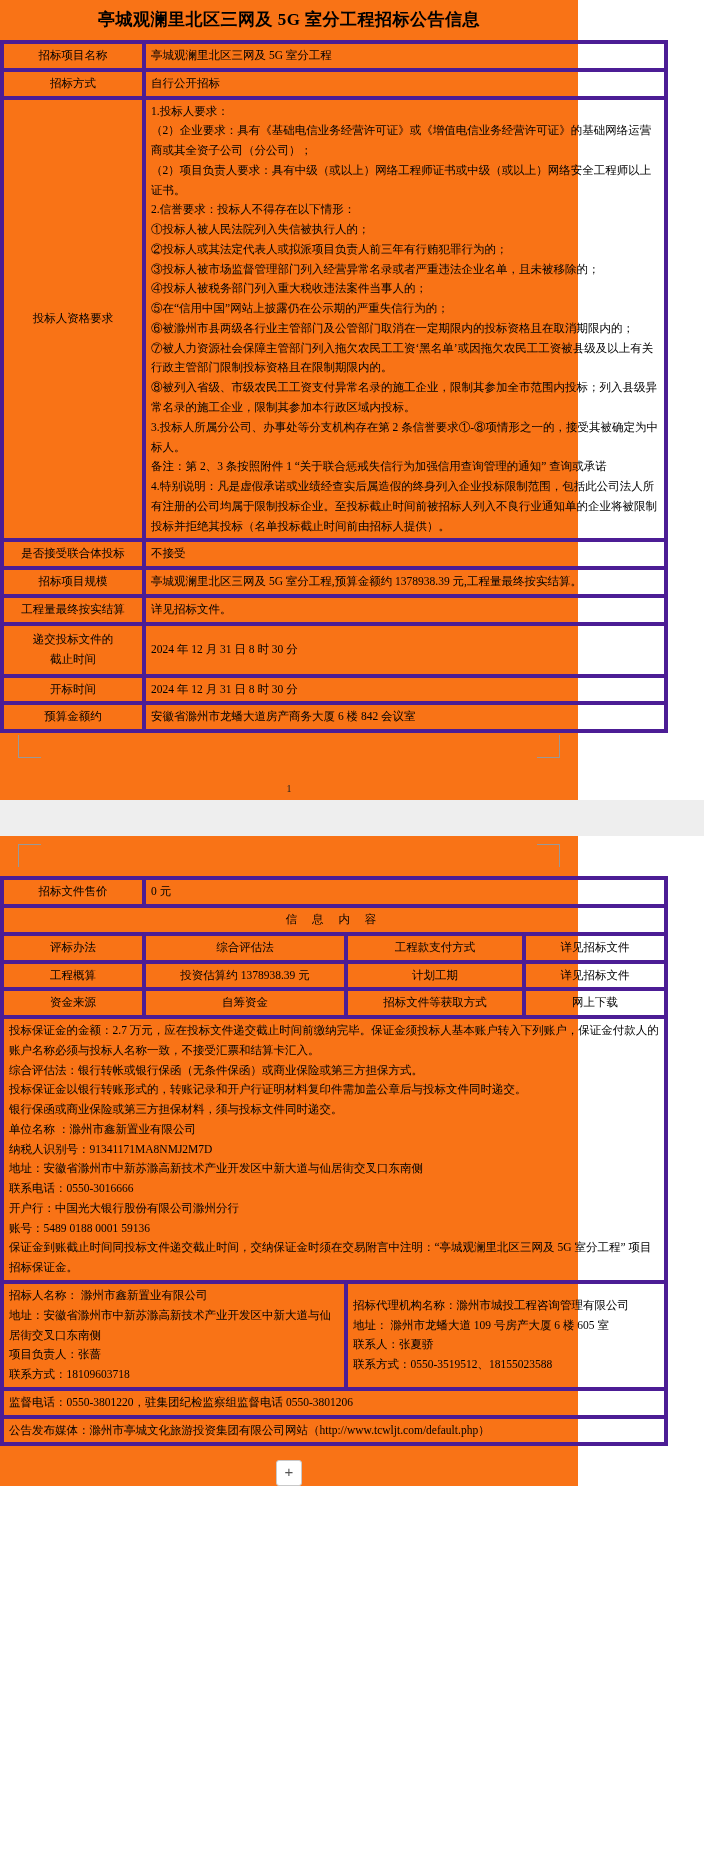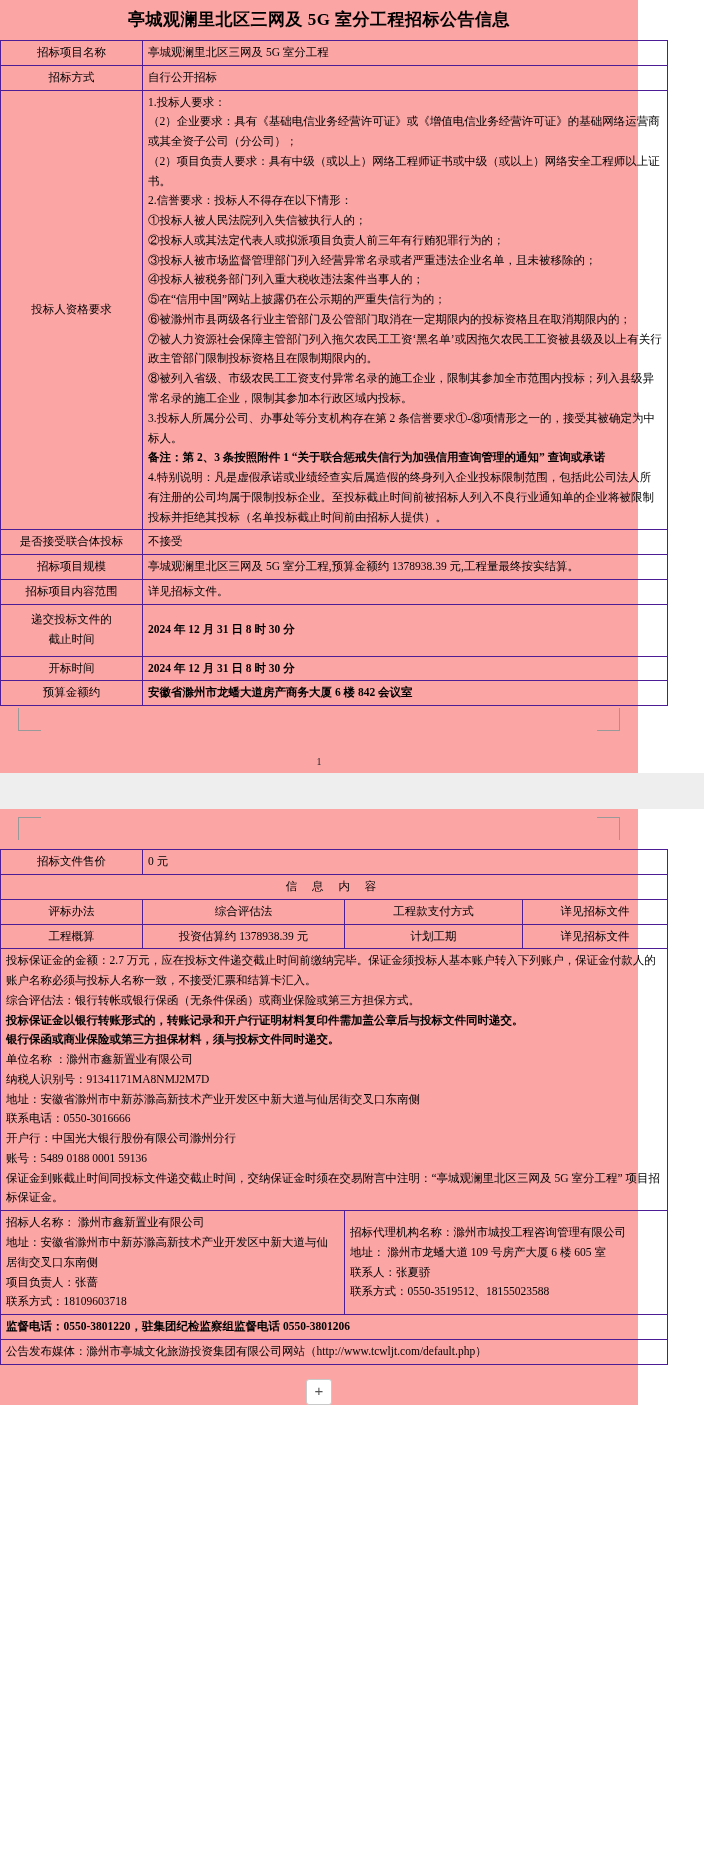--- a/index.html
+++ b/index.html
@@ -8,63 +8,63 @@
     padding: 0;
     background: #ffffff;
   }
   body {
     width: 704px;
     font-family: "Liberation Serif", "DejaVu Serif", serif;
     color: #000000;
     -webkit-font-smoothing: none;
   }
   .page {
-    width: 638px;
+    width: 578px;
     position: relative;
-    background: #fca5a5;
+    background: #f97316;
   }
   
   .doc-title {
     text-align: center;
     font-size: 17px;
     font-weight: bold;
     letter-spacing: 0.5px;
     padding: 8px 0 9px 0;
     font-family: "Liberation Serif", "DejaVu Serif", serif;
   }
   
   table.doc {
     border-collapse: collapse;
     width: 668px;
     margin: 0 auto;
     table-layout: fixed;
   }
   table.doc td {
-    border: 1px solid #4c1d95;
+    border: 4px solid #4c1d95;
     vertical-align: middle;
     font-size: 11.5px;
     line-height: 1.72;
     padding: 2px 5px;
     word-break: break-all;
   }
   td.lbl {
     text-align: center;
     width: 142px;
   }
   td.val {
     text-align: left;
   }
   td.val-top {
     text-align: left;
     vertical-align: top;
     padding-top: 4px;
     padding-bottom: 4px;
   }
   .bold {
-    font-weight: bold;
+    font-weight: normal;
   }
   .para {
     margin: 0;
     padding: 0;
     text-indent: 0;
   }
   
   td.c {
     text-align: center;
   }
@@ -163,21 +163,21 @@
       </tr>
       <tr>
         <td class="lbl">是否接受联合体投标</td>
         <td class="val">不接受</td>
       </tr>
       <tr>
         <td class="lbl">招标项目规模</td>
         <td class="val">亭城观澜里北区三网及 5G 室分工程,预算金额约 1378938.39 元,工程量最终按实结算。</td>
       </tr>
       <tr>
-        <td class="lbl">招标项目内容范围</td>
+        <td class="lbl">工程量最终按实结算</td>
         <td class="val">详见招标文件。</td>
       </tr>
       <tr style="height:52px">
         <td class="lbl">
           <div>递交投标文件的</div>
           <div>截止时间</div>
         </td>
         <td class="val bold">2024 年 12 月 31 日 8 时 30 分</td>
       </tr>
       <tr>
@@ -225,20 +225,26 @@
         <td class="c">评标办法</td>
         <td class="c">综合评估法</td>
         <td class="c">工程款支付方式</td>
         <td class="c">详见招标文件</td>
       </tr>
       <tr>
         <td class="c">工程概算</td>
         <td class="c">投资估算约 1378938.39 元</td>
         <td class="c">计划工期</td>
         <td class="c">详见招标文件</td>
+      </tr>
+      <tr>
+        <td class="c">资金来源</td>
+        <td class="c">自筹资金</td>
+        <td class="c">招标文件等获取方式</td>
+        <td class="c">网上下载</td>
       </tr>
       <tr>
         <td class="val-top full-row" colspan="4">
           <div id="deposit-list">
               <p class="para">投标保证金的金额：2.7 万元，应在投标文件递交截止时间前缴纳完毕。保证金须投标人基本账户转入下列账户，保证金付款人的账户名称必须与投标人名称一致，不接受汇票和结算卡汇入。</p>
               <p class="para">综合评估法：银行转帐或银行保函（无条件保函）或商业保险或第三方担保方式。</p>
               <p class="para bold">投标保证金以银行转账形式的，转账记录和开户行证明材料复印件需加盖公章后与投标文件同时递交。</p>
               <p class="para bold">银行保函或商业保险或第三方担保材料，须与投标文件同时递交。</p>
               <p class="para">单位名称 ：滁州市鑫新置业有限公司</p>
               <p class="para">纳税人识别号：91341171MA8NMJ2M7D</p>

